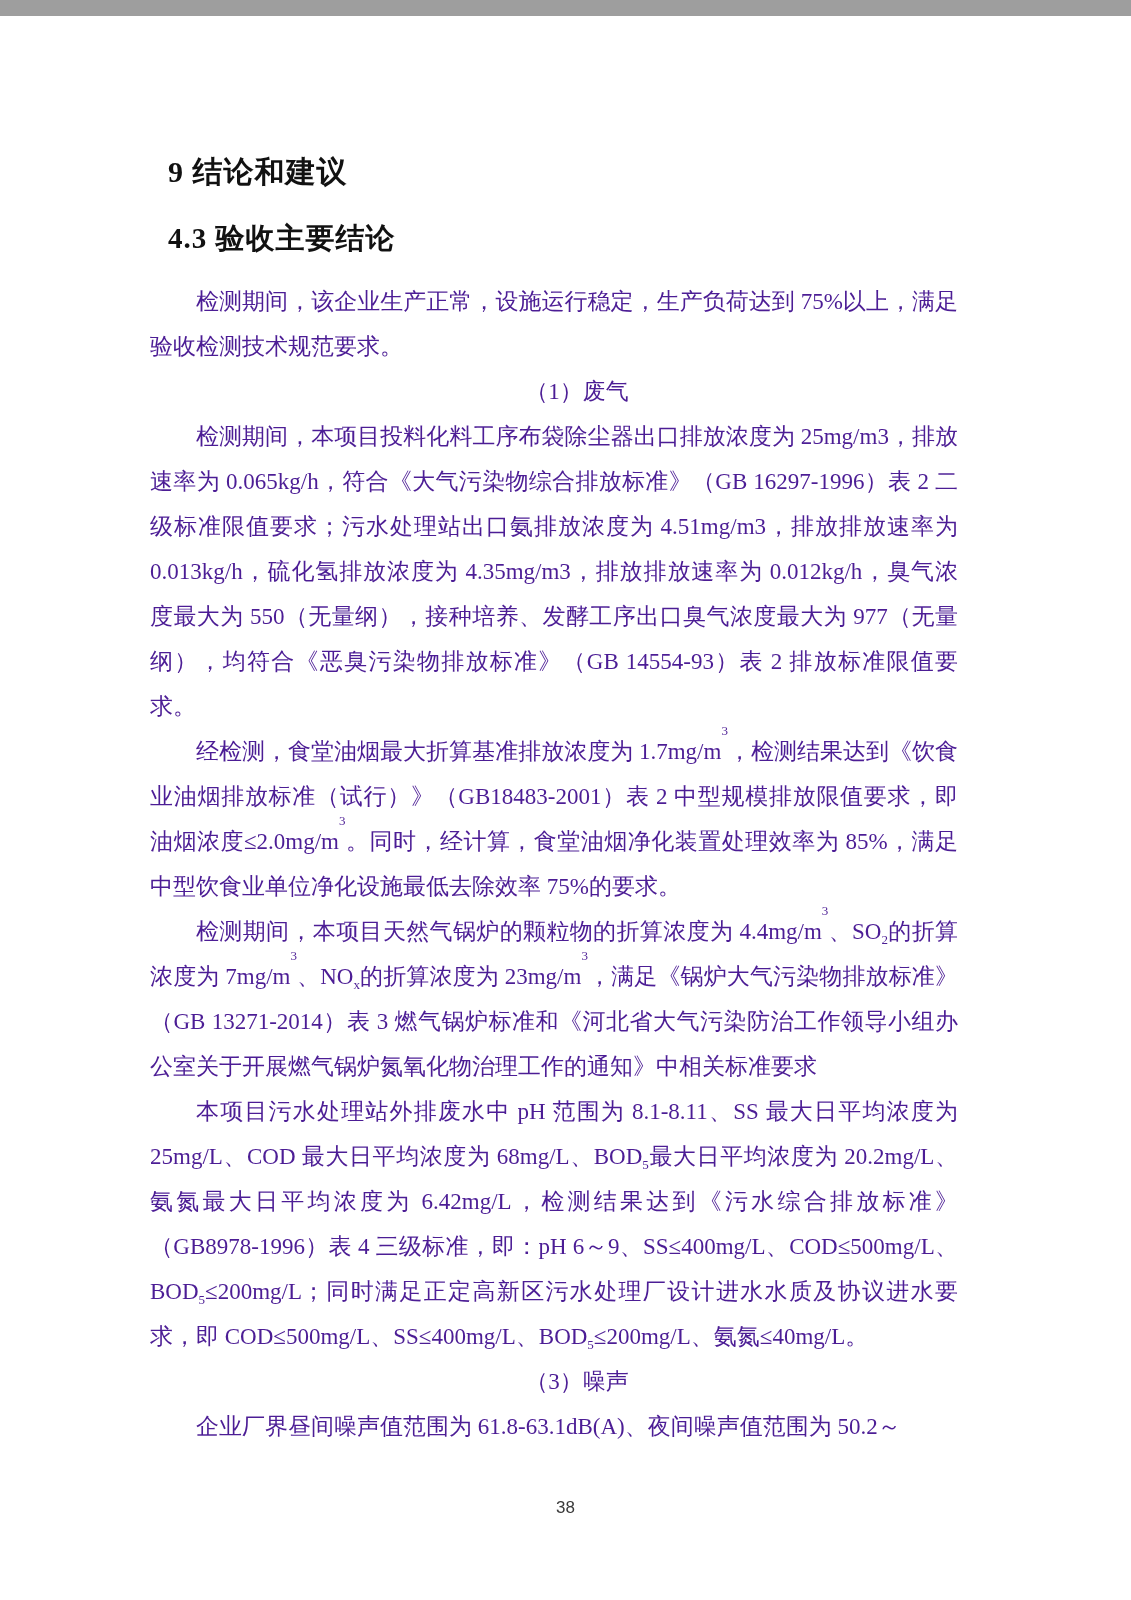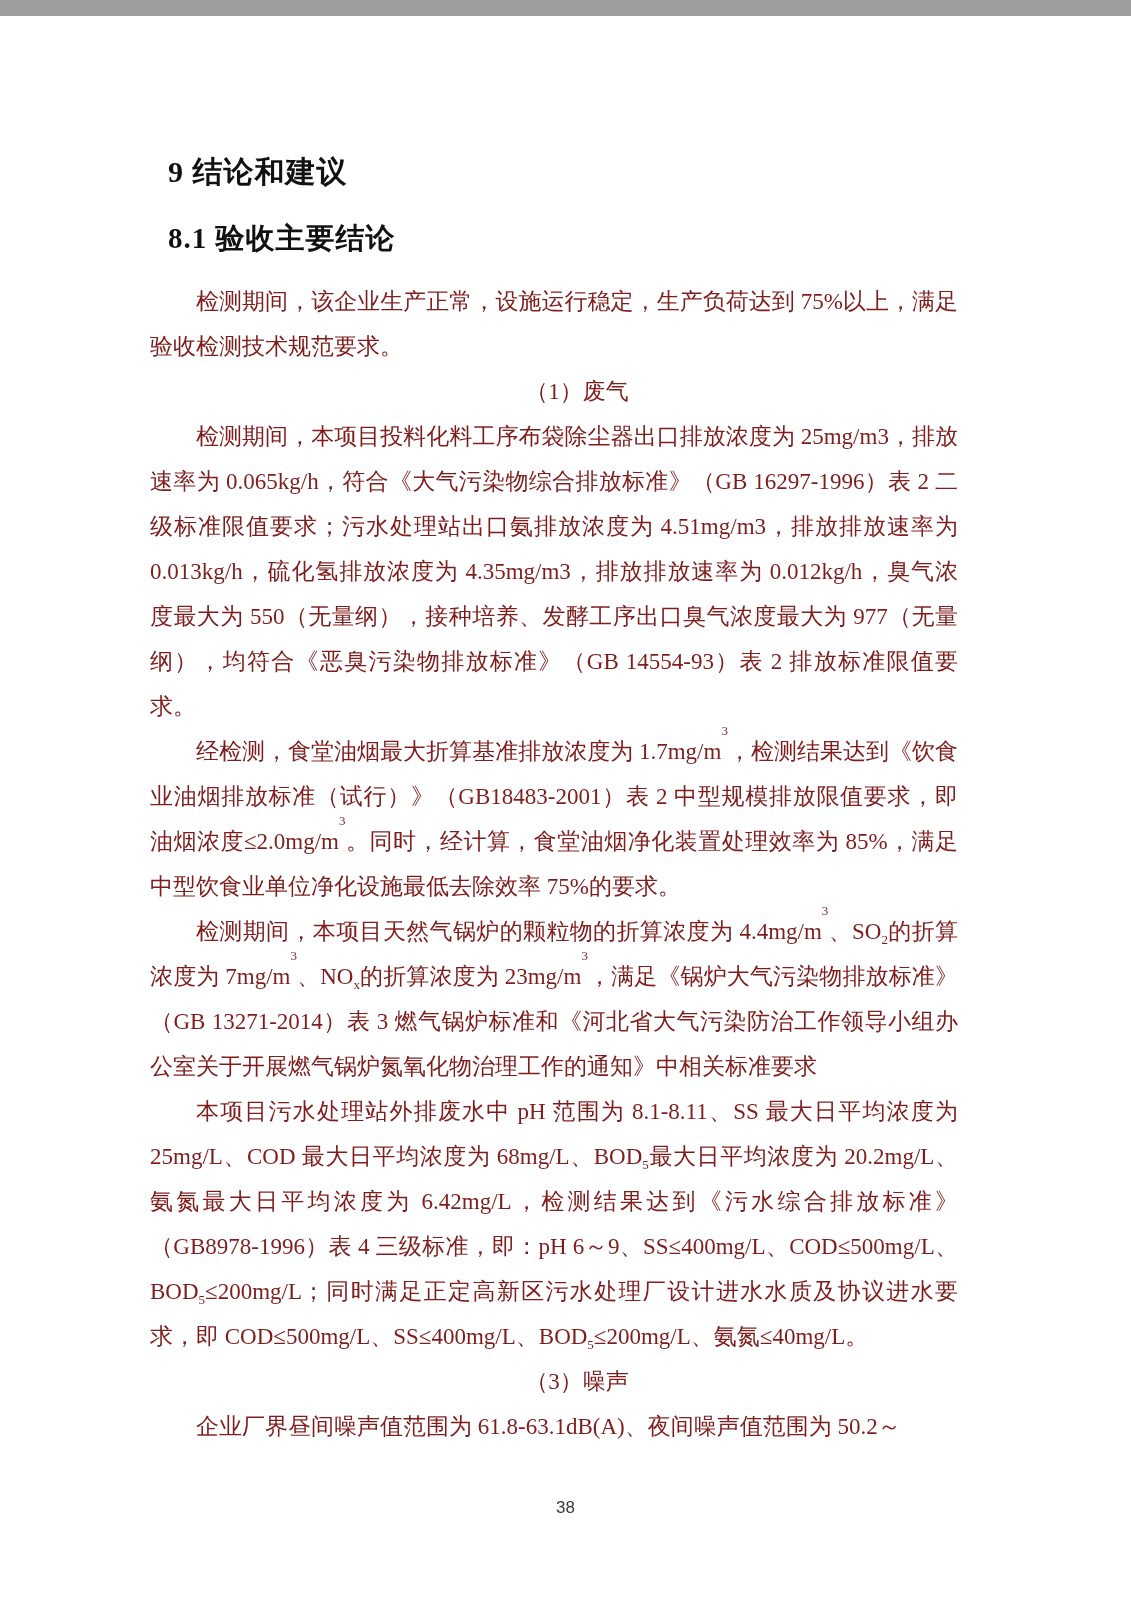--- a/index.html
+++ b/index.html
@@ -35,21 +35,21 @@
     letter-spacing: 1px;
     color: #111111;
   }
   .doc-body p {
     font-size: 23px;
     line-height: 45px;
     margin: 0;
     text-align: justify;
     text-indent: 2em;
     word-break: break-word;
-    color: #7f1d1d;
+    color: #4c1d95;
   }
   .doc-body p.label-line {
     text-align: center;
   }
   .doc-body sup {
     font-size: 13px;
     line-height: 0;
     vertical-align: top;
     position: relative;
     top: 2px;
@@ -70,21 +70,21 @@
     font-family: "Liberation Sans", "DejaVu Sans", sans-serif;
     font-size: 17px;
     color: #3a3a3a;
   }
 </style>
 </head>
 <body>
 
 <div class="page">
   <h1 class="heading-1">9 结论和建议</h1>
-  <h2 class="heading-2">8.1 验收主要结论</h2>
+  <h2 class="heading-2">4.3 验收主要结论</h2>
   <div class="doc-body">
       <p>检测期间，该企业生产正常，设施运行稳定，生产负荷达到 75%以上，满足验收检测技术规范要求。</p>
       <p class="label-line">（1）废气</p>
       <p>检测期间，本项目投料化料工序布袋除尘器出口排放浓度为 25mg/m3，排放速率为 0.065kg/h，符合《大气污染物综合排放标准》（GB 16297-1996）表 2 二级标准限值要求；污水处理站出口氨排放浓度为 4.51mg/m3，排放排放速率为 0.013kg/h，硫化氢排放浓度为 4.35mg/m3，排放排放速率为 0.012kg/h，臭气浓度最大为 550（无量纲），接种培养、发酵工序出口臭气浓度最大为 977（无量纲），均符合《恶臭污染物排放标准》（GB 14554-93）表 2 排放标准限值要求。</p>
       <p>经检测，食堂油烟最大折算基准排放浓度为 1.7mg/m<sup>3</sup>，检测结果达到《饮食业油烟排放标准（试行）》（GB18483-2001）表 2 中型规模排放限值要求，即油烟浓度≤2.0mg/m<sup>3</sup>。同时，经计算，食堂油烟净化装置处理效率为 85%，满足中型饮食业单位净化设施最低去除效率 75%的要求。</p>
       <p>检测期间，本项目天然气锅炉的颗粒物的折算浓度为 4.4mg/m<sup>3</sup>、SO<sub>2</sub>的折算浓度为 7mg/m<sup>3</sup>、NO<sub>x</sub>的折算浓度为 23mg/m<sup>3</sup>，满足《锅炉大气污染物排放标准》（GB 13271-2014）表 3 燃气锅炉标准和《河北省大气污染防治工作领导小组办公室关于开展燃气锅炉氮氧化物治理工作的通知》中相关标准要求</p>
       <p>本项目污水处理站外排废水中 pH 范围为 8.1-8.11、SS 最大日平均浓度为 25mg/L、COD 最大日平均浓度为 68mg/L、BOD<sub>5</sub>最大日平均浓度为 20.2mg/L、氨氮最大日平均浓度为 6.42mg/L，检测结果达到《污水综合排放标准》（GB8978-1996）表 4 三级标准，即：pH 6～9、SS≤400mg/L、COD≤500mg/L、BOD<sub>5</sub>≤200mg/L；同时满足正定高新区污水处理厂设计进水水质及协议进水要求，即 COD≤500mg/L、SS≤400mg/L、BOD<sub>5</sub>≤200mg/L、氨氮≤40mg/L。</p>
       <p class="label-line">（3）噪声</p>
       <p>企业厂界昼间噪声值范围为 61.8-63.1dB(A)、夜间噪声值范围为 50.2～</p>
     </div>

